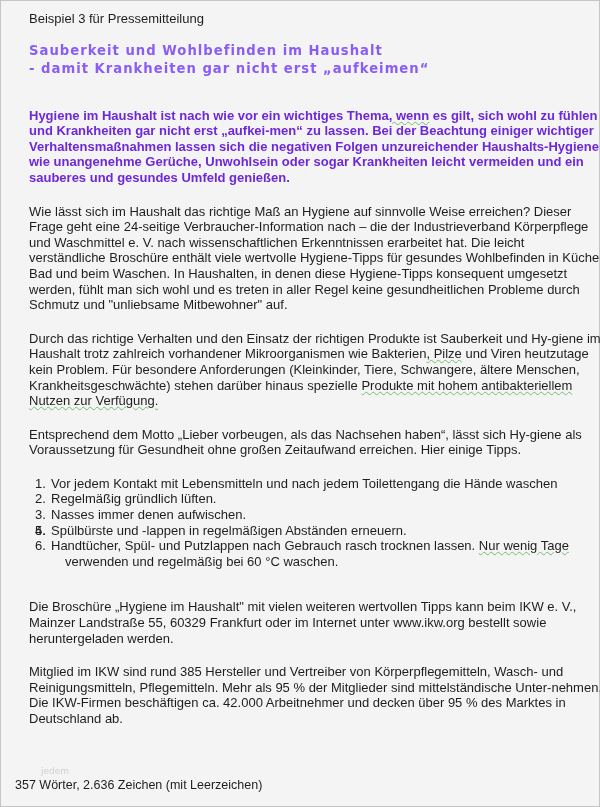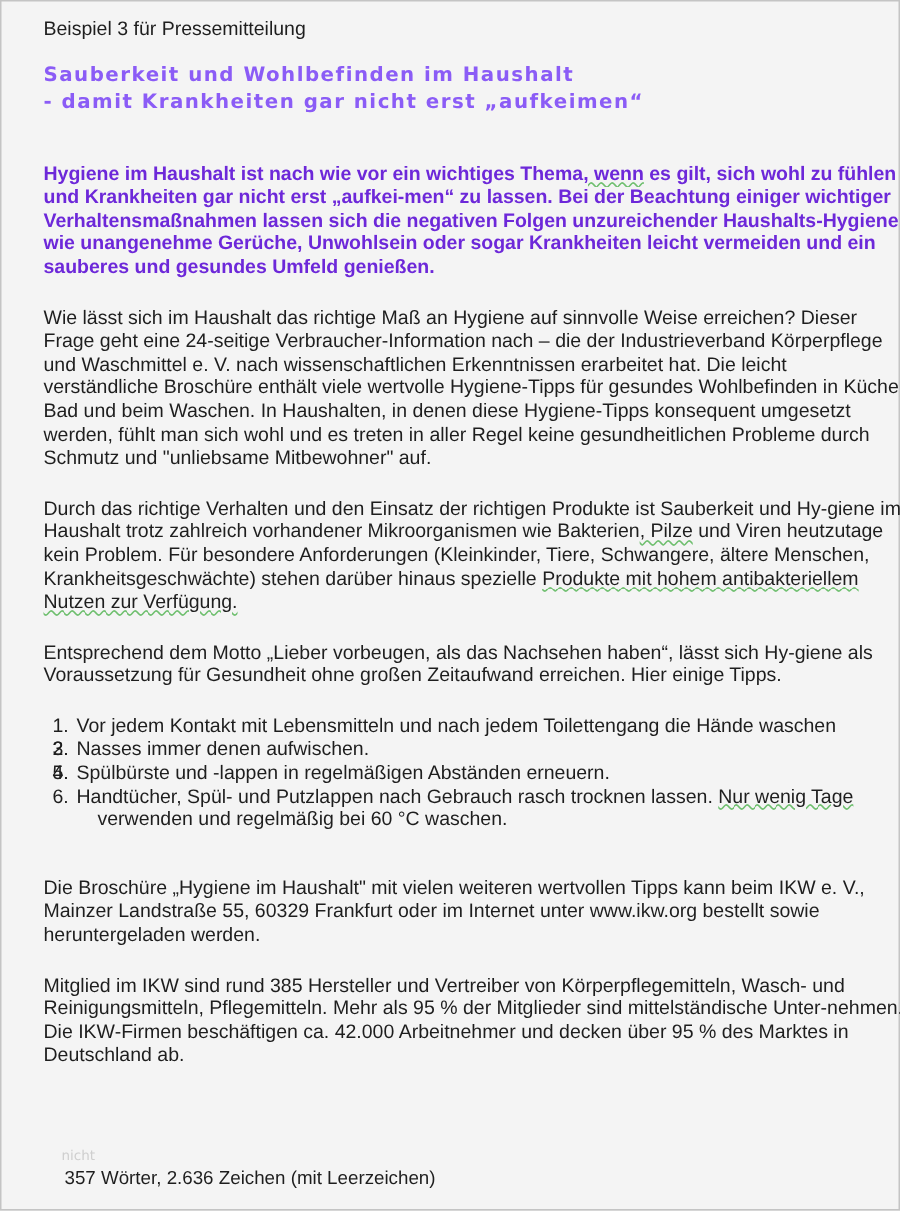--- a/index.html
+++ b/index.html
@@ -26,21 +26,21 @@
   }
   .lead { font-weight: bold; font-size: 13px; line-height: 15.6px; margin: 0 0 18px 0; color: #6d28d9; }
   p { margin: 0 0 18px 0; }
   .sub { font-weight: bold; margin: 0 0 20px 0; }
   ol.tips { margin: 0 0 30px 0; padding: 0; list-style: none; }
   ol.tips li { padding-left: 22px; position: relative; }
   ol.tips li .num { position: absolute; left: 6px; }
   ol.tips li .cont { display: block; padding-left: 14px; }
   .gram { text-decoration: underline; text-decoration-color: #6fbf6f; text-decoration-style: wavy; text-decoration-thickness: 1px; }
   .wm { position: absolute; left: 40px; top: 763px; color: #cfcfcf; font-size: 9px; font-family: "DejaVu Sans", sans-serif; }
-  .footer { position: absolute; left: 14px; top: 777px; font-size: 12.5px; margin-left: 28px; }
+  .footer { position: absolute; left: 14px; top: 777px; font-size: 12.5px; }
 </style>
 </head>
 <body>
 
 <div class="page">
   <div class="content">
     <div class="label">Beispiel 3 für Pressemitteilung</div>
 
     <div class="headline">
       <div>Sauberkeit und Wohlbefinden im Haushalt</div>
@@ -51,27 +51,27 @@
 
     <p>Wie lässt sich im Haushalt das richtige Maß an Hygiene auf sinnvolle Weise erreichen? Dieser Frage geht eine 24-seitige Verbraucher-Information nach – die der Industrieverband Körperpflege und Waschmittel e. V. nach wissenschaftlichen Erkenntnissen erarbeitet hat. Die leicht verständliche Broschüre enthält viele wertvolle Hygiene-Tipps für gesundes Wohlbefinden in Küche, Bad und beim Waschen. In Haushalten, in denen diese Hygiene-Tipps konsequent umgesetzt werden, fühlt man sich wohl und es treten in aller Regel keine gesundheitlichen Probleme durch Schmutz und "unliebsame Mitbewohner" auf.</p>
 
     <p><span>Durch das richtige Verhalten und den Einsatz der richtigen Produkte ist Sauberkeit und Hy-giene im Haushalt trotz zahlreich vorhandener Mikroorganismen wie Bakterien</span><span class="gram">, Pilze</span><span> und Viren heutzutage kein Problem. Für besondere Anforderungen (Kleinkinder, Tiere, Schwangere, ältere Menschen, Krankheitsgeschwächte) stehen darüber hinaus spezielle </span><span class="gram">Produkte mit hohem antibakteriellem Nutzen zur Verfügung.</span></p>
 
     <p>Entsprechend dem Motto „Lieber vorbeugen, als das Nachsehen haben“, lässt sich Hy-giene als Voraussetzung für Gesundheit ohne großen Zeitaufwand erreichen. Hier einige Tipps.</p>
 
 
     <ol class="tips">
       <li><span class="num">1.</span><span>Vor jedem Kontakt mit Lebensmitteln und nach jedem Toilettengang die Hände waschen</span></li>
-      <li><span class="num">2.</span></li>
+      <li><span class="num">2.</span><span>Regelmäßig gründlich lüften.</span></li>
       <li><span class="num">3.</span><span>Nasses immer denen aufwischen.</span></li>
       <li><span class="num">4.</span></li>
       <li><span class="num">5.</span><span>Spülbürste und -lappen in regelmäßigen Abständen erneuern.</span></li>
       <li><span class="num">6.</span><span>Handtücher, Spül- und Putzlappen nach Gebrauch rasch trocknen lassen. </span><span class="gram">Nur wenig Tage</span><span class="cont">verwenden und regelmäßig bei 60 °C waschen.</span></li>
     </ol>
 
     <p>Die Broschüre „Hygiene im Haushalt" mit vielen weiteren wertvollen Tipps kann beim IKW e. V., Mainzer Landstraße 55, 60329 Frankfurt oder im Internet unter www.ikw.org bestellt sowie heruntergeladen werden.</p>
 
     <p>Mitglied im IKW sind rund 385 Hersteller und Vertreiber von Körperpflegemitteln, Wasch- und Reinigungsmitteln, Pflegemitteln. Mehr als 95 % der Mitglieder sind mittelständische Unter-nehmen. Die IKW-Firmen beschäftigen ca. 42.000 Arbeitnehmer und decken über 95 % des Marktes in Deutschland ab.</p>
   </div>
 
-  <div class="wm">nicht</div>
+  <div class="wm">jedem</div>
   <div class="footer">357 Wörter, 2.636 Zeichen (mit Leerzeichen)</div>
 </div>
 
 </body></html>

